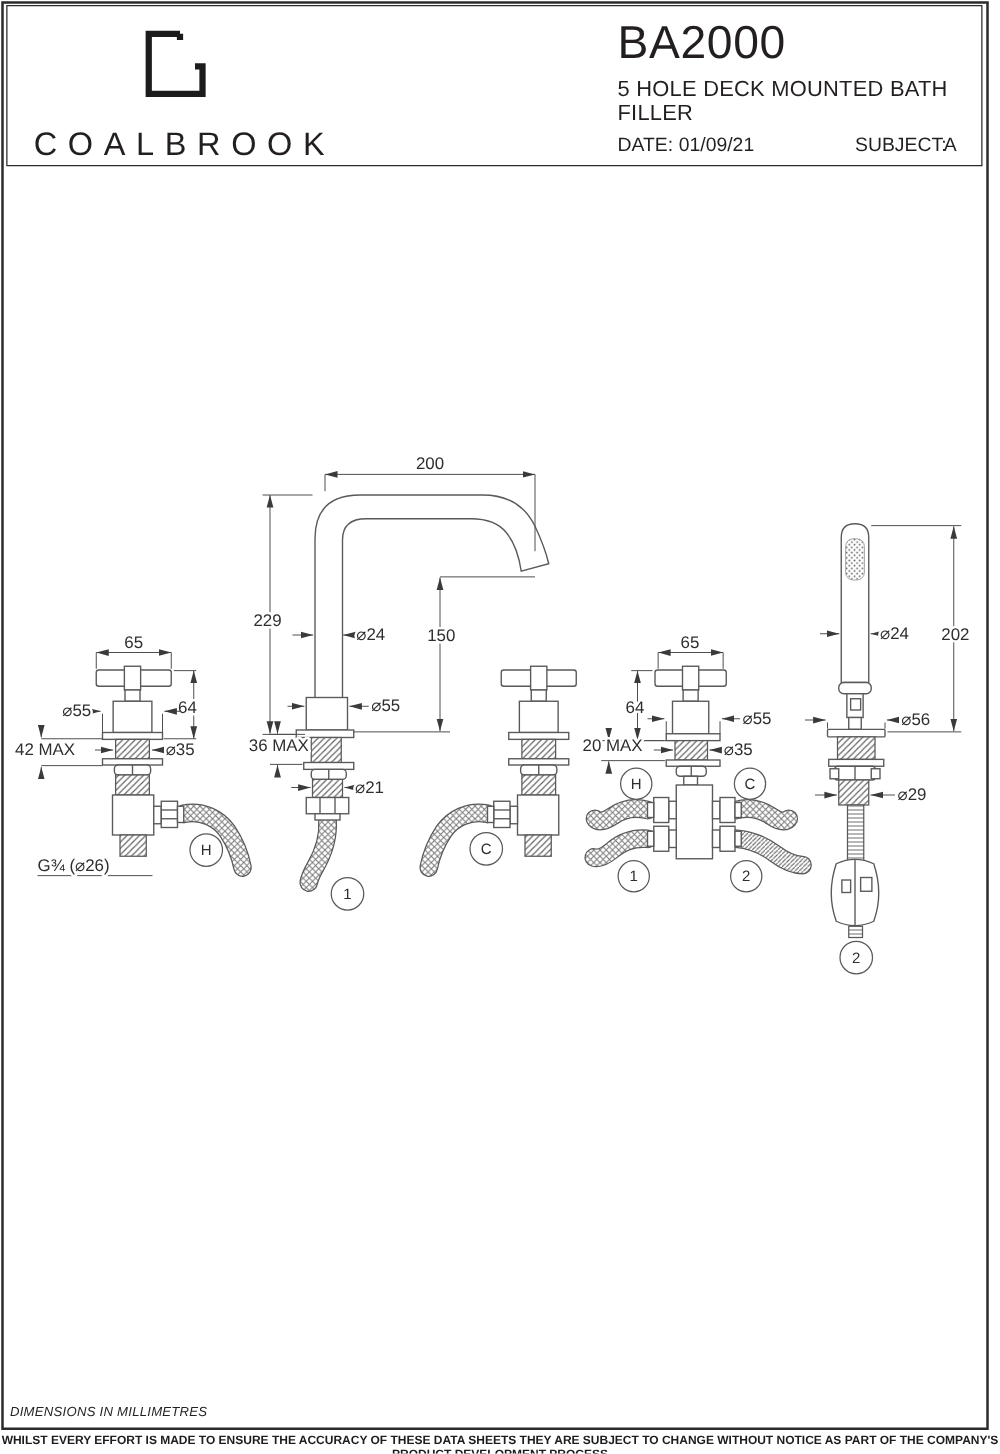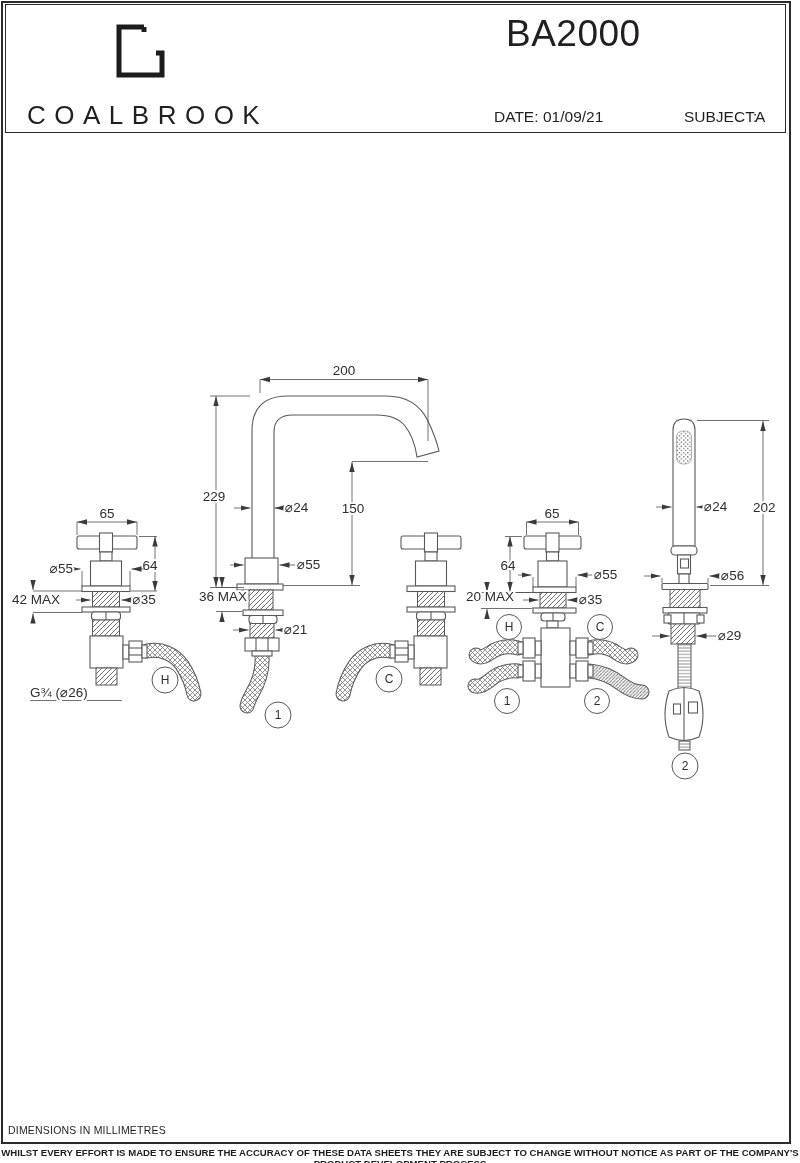--- a/index.html
+++ b/index.html
@@ -2,30 +2,30 @@
 <html><head>
 <meta charset="utf-8">
 <style>
   html,body{margin:0;padding:0;background:#fff;}
   .sheet{position:relative;width:800px;height:1163px;background:#fff;
          font-family:"Liberation Sans","DejaVu Sans",sans-serif;color:#231f20;overflow:hidden;}
   .outer-border{position:absolute;left:1px;top:1px;width:786px;height:1139px;border:2px solid #2b2b2b;}
   .titleblock{position:absolute;left:5px;top:4px;width:779px;height:127px;border:1.5px solid #2b2b2b;background:#fff;}
   .logo-mark{position:absolute;left:104px;top:12px;}
   .brand{position:absolute;left:21px;top:95px;font-size:26px;font-weight:normal;letter-spacing:8.5px;white-space:nowrap;}
-  .code{position:absolute;left:500px;top:8px;font-size:37px;letter-spacing:.5px;}
+  .code{position:absolute;left:488px;top:8px;font-size:37px;letter-spacing:.5px;}
   .desc{position:absolute;left:488px;top:57px;font-size:17.5px;line-height:19px;letter-spacing:.2px;}
   .meta{position:absolute;left:0;top:103px;width:100%;font-size:15.5px;}
   .meta .lbl{font-weight:normal;}
   .m-date-l{position:absolute;left:488px;}
   .m-date-v{position:absolute;left:537px;}
   .m-rev-l{position:absolute;left:678px;}
   .m-rev-v{position:absolute;left:749px;}
   .drawing{position:absolute;left:0;top:0;width:800px;height:1163px;}
-  .units{position:absolute;left:8px;top:1124px;font-size:10.5px;letter-spacing:.2px;}
+  .units{position:absolute;left:8px;top:1124px;font-size:10.5px;letter-spacing:.2px;font-style:italic;}
   .disclaimer{position:absolute;left:0;top:1147px;width:100%;text-align:center;font-size:9.6px;font-weight:bold;color:#1d1d1d;}
   
   .o{fill:none;stroke:#595959;stroke-width:1.1;}
   .p{fill:#fff;stroke:#595959;stroke-width:1.1;}
   .t{fill:url(#thread);stroke:#595959;stroke-width:1;}
   .cv{fill:url(#corrV);stroke:#595959;stroke-width:1;}
   .dim{fill:none;stroke:#4f4f4f;stroke-width:0.8;}
   .hu{fill:none;stroke:#595959;stroke-width:15;stroke-linecap:round;}
   .hb{fill:none;stroke:url(#braid);stroke-width:13;stroke-linecap:round;}
   .hd{fill:none;stroke:url(#corrD);stroke-width:13;stroke-linecap:round;}
@@ -43,20 +43,21 @@
   <div class="outer-border"></div>
 
   <header class="titleblock">
     <svg class="logo-mark" width="60" height="66" viewBox="0 0 60 66">
       <path d="M34 10 L9 10 L9 58 L52 58 L52 36 L46 36" fill="none" stroke="#1c1c1c" stroke-width="5"></path>
       <path d="M34 10 L34 15" fill="none" stroke="#1c1c1c" stroke-width="5"></path>
     </svg>
     <div class="brand">COALBROOK</div>
     <div class="code">BA2000</div>
     <div class="desc">
+      <div>5 HOLE DECK MOUNTED BATH FILLER</div>
     </div>
     <div class="meta">
       <span class="lbl m-date-l">DATE:</span>
       <span class="m-date-v">01/09/21</span>
       <span class="lbl m-rev-l">SUBJECT:</span>
       <span class="m-rev-v">A</span>
     </div>
   </header>
 
   <svg class="drawing" viewBox="0 0 800 1163">

